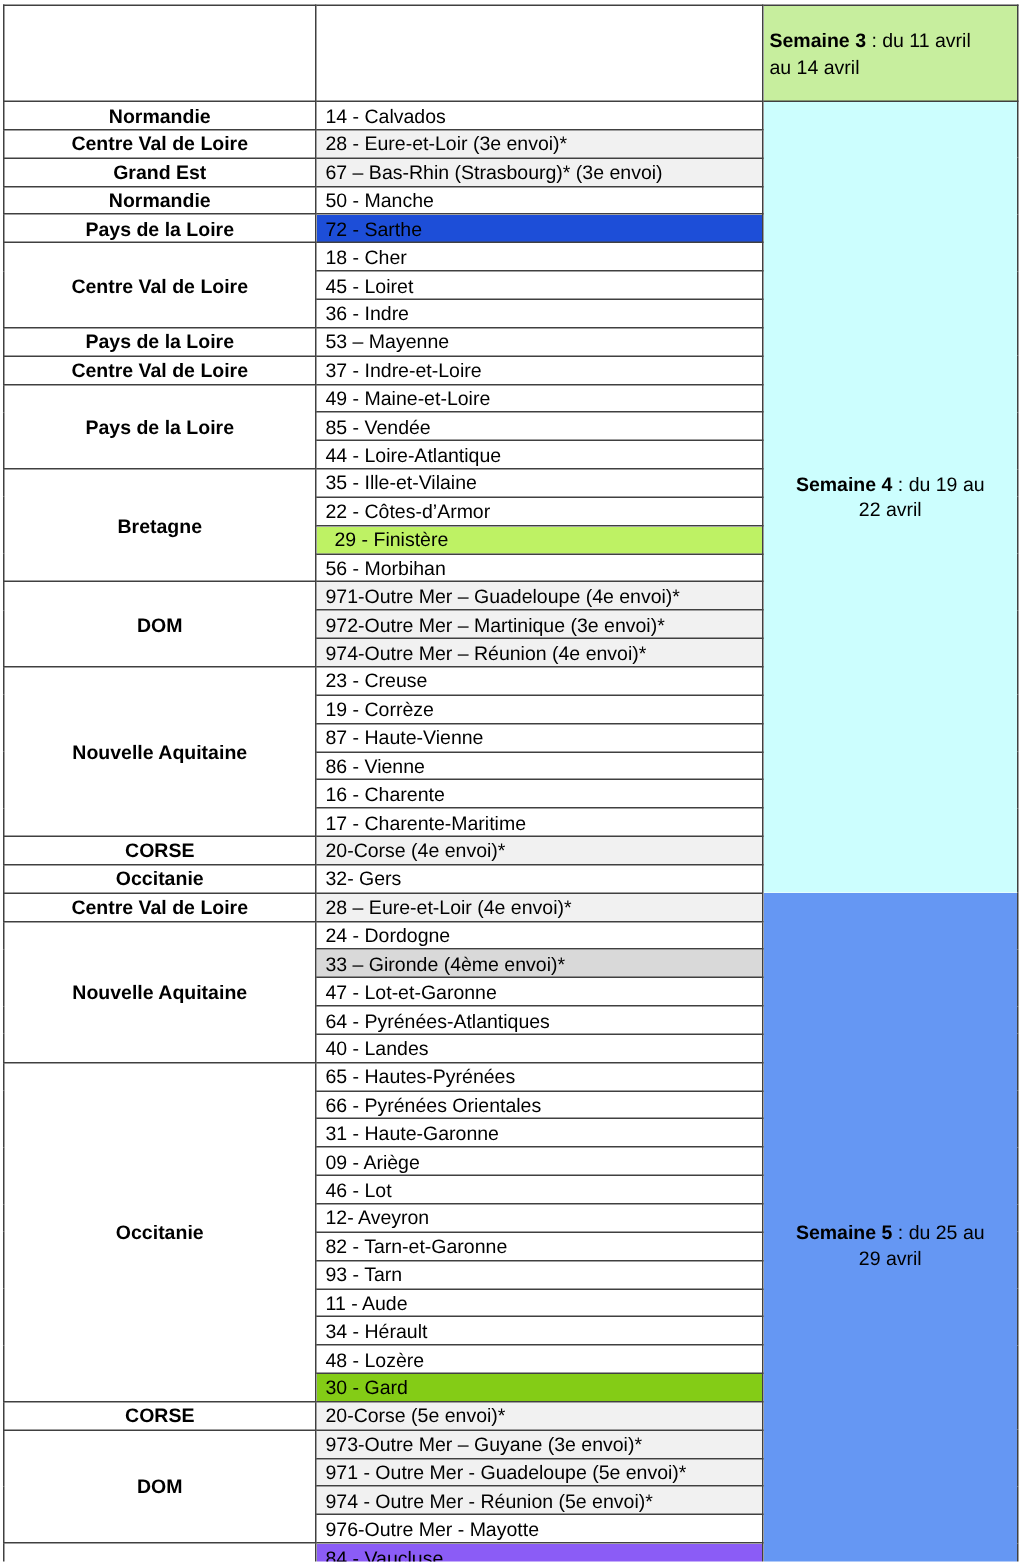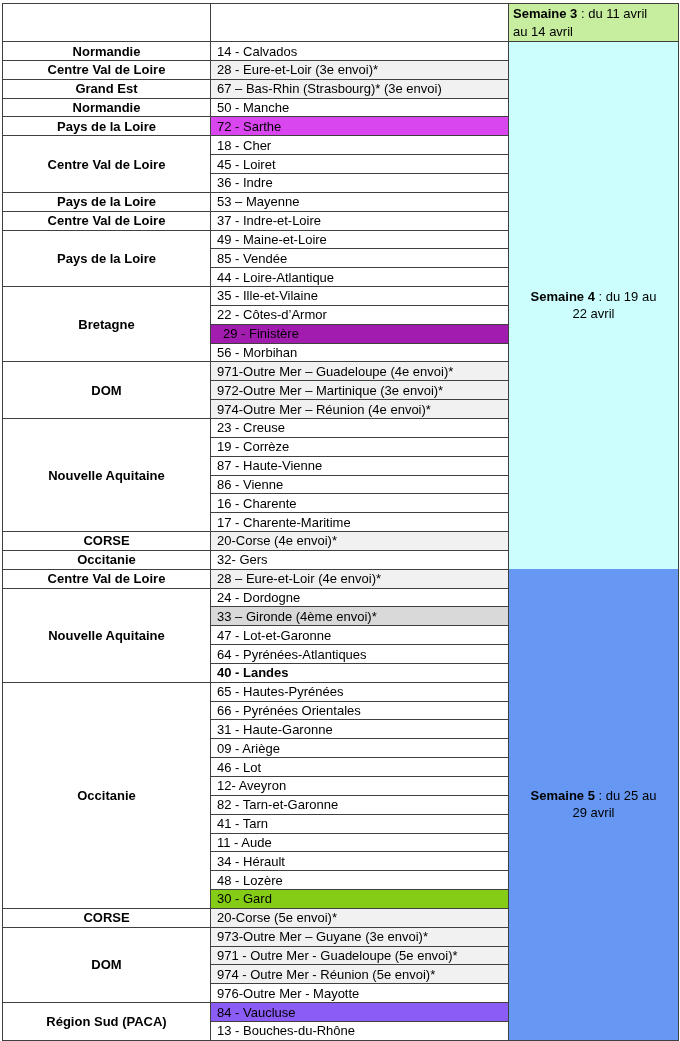--- a/index.html
+++ b/index.html
@@ -38,21 +38,21 @@
   }
   .week-cell {
     text-align: center;
     padding: 0 0;
     white-space: pre-line;
     line-height: 1.3;
   }
   .week3-cell {
     text-align: left;
     vertical-align: top;
-    padding: 1px 4px;
+    padding: 14px 4px;
     white-space: pre-line;
     line-height: 1.35;
   }
   .wk-bold { font-weight: bold; }
   .no-bottom { border-bottom: none; }
   .no-top { border-top: none; }
 </style>
 </head>
 <body style="background: rgb(255, 255, 255);">
 
@@ -84,21 +84,21 @@
       <tr>
         <td rowspan="1" class="region-cell">Grand Est</td>
         <td class="dept-cell" style="background: rgb(241, 241, 241);">67 – Bas-Rhin (Strasbourg)* (3e envoi)</td>
       </tr>
       <tr>
         <td rowspan="1" class="region-cell">Normandie</td>
         <td class="dept-cell" style="background: rgb(255, 255, 255);">50 - Manche</td>
       </tr>
       <tr>
         <td rowspan="1" class="region-cell">Pays de la Loire</td>
-        <td class="dept-cell" style="background: #d946ef;">72 - Sarthe</td>
+        <td class="dept-cell" style="background: #1d4ed8;">72 - Sarthe</td>
       </tr>
       <tr>
         <td rowspan="3" class="region-cell">Centre Val de Loire</td>
         <td class="dept-cell" style="background: rgb(255, 255, 255);">18 - Cher</td>
       </tr>
       <tr>
         <td class="dept-cell" style="background: rgb(255, 255, 255);">45 - Loiret</td>
       </tr>
       <tr>
         <td class="dept-cell" style="background: rgb(255, 255, 255);">36 - Indre</td>
@@ -122,21 +122,21 @@
         <td class="dept-cell" style="background: rgb(255, 255, 255);">44 - Loire-Atlantique</td>
       </tr>
       <tr>
         <td rowspan="4" class="region-cell">Bretagne</td>
         <td class="dept-cell" style="background: rgb(255, 255, 255);">35 - Ille-et-Vilaine</td>
       </tr>
       <tr>
         <td class="dept-cell" style="background: rgb(255, 255, 255);">22 - Côtes-d’Armor</td>
       </tr>
       <tr>
-        <td class="dept-cell" style="background: #a21caf; padding-left: 12px;">29 - Finistère</td>
+        <td class="dept-cell" style="background: #bef264; padding-left: 12px;">29 - Finistère</td>
       </tr>
       <tr>
         <td class="dept-cell" style="background: rgb(255, 255, 255);">56 - Morbihan</td>
       </tr>
       <tr>
         <td rowspan="3" class="region-cell">DOM</td>
         <td class="dept-cell" style="background: rgb(241, 241, 241);">971-Outre Mer – Guadeloupe (4e envoi)*</td>
       </tr>
       <tr>
         <td class="dept-cell" style="background: rgb(241, 241, 241);">972-Outre Mer – Martinique (3e envoi)*</td>
@@ -184,21 +184,21 @@
       <tr>
         <td class="dept-cell" style="background: rgb(217, 217, 217);">33 – Gironde (4ème envoi)*</td>
       </tr>
       <tr>
         <td class="dept-cell" style="background: rgb(255, 255, 255);">47 - Lot-et-Garonne</td>
       </tr>
       <tr>
         <td class="dept-cell" style="background: rgb(255, 255, 255);">64 - Pyrénées-Atlantiques</td>
       </tr>
       <tr>
-        <td class="dept-cell" style="background: rgb(255, 255, 255); font-weight: bold;">40 - Landes</td>
+        <td class="dept-cell" style="background: rgb(255, 255, 255);">40 - Landes</td>
       </tr>
       <tr>
         <td rowspan="12" class="region-cell">Occitanie</td>
         <td class="dept-cell" style="background: rgb(255, 255, 255);">65 - Hautes-Pyrénées</td>
       </tr>
       <tr>
         <td class="dept-cell" style="background: rgb(255, 255, 255);">66 - Pyrénées Orientales</td>
       </tr>
       <tr>
         <td class="dept-cell" style="background: rgb(255, 255, 255);">31 - Haute-Garonne</td>
@@ -209,21 +209,21 @@
       <tr>
         <td class="dept-cell" style="background: rgb(255, 255, 255);">46 - Lot</td>
       </tr>
       <tr>
         <td class="dept-cell" style="background: rgb(255, 255, 255);">12- Aveyron</td>
       </tr>
       <tr>
         <td class="dept-cell" style="background: rgb(255, 255, 255);">82 - Tarn-et-Garonne</td>
       </tr>
       <tr>
-        <td class="dept-cell" style="background: rgb(255, 255, 255);">41 - Tarn</td>
+        <td class="dept-cell" style="background: rgb(255, 255, 255);">93 - Tarn</td>
       </tr>
       <tr>
         <td class="dept-cell" style="background: rgb(255, 255, 255);">11 - Aude</td>
       </tr>
       <tr>
         <td class="dept-cell" style="background: rgb(255, 255, 255);">34 - Hérault</td>
       </tr>
       <tr>
         <td class="dept-cell" style="background: rgb(255, 255, 255);">48 - Lozère</td>
       </tr>

